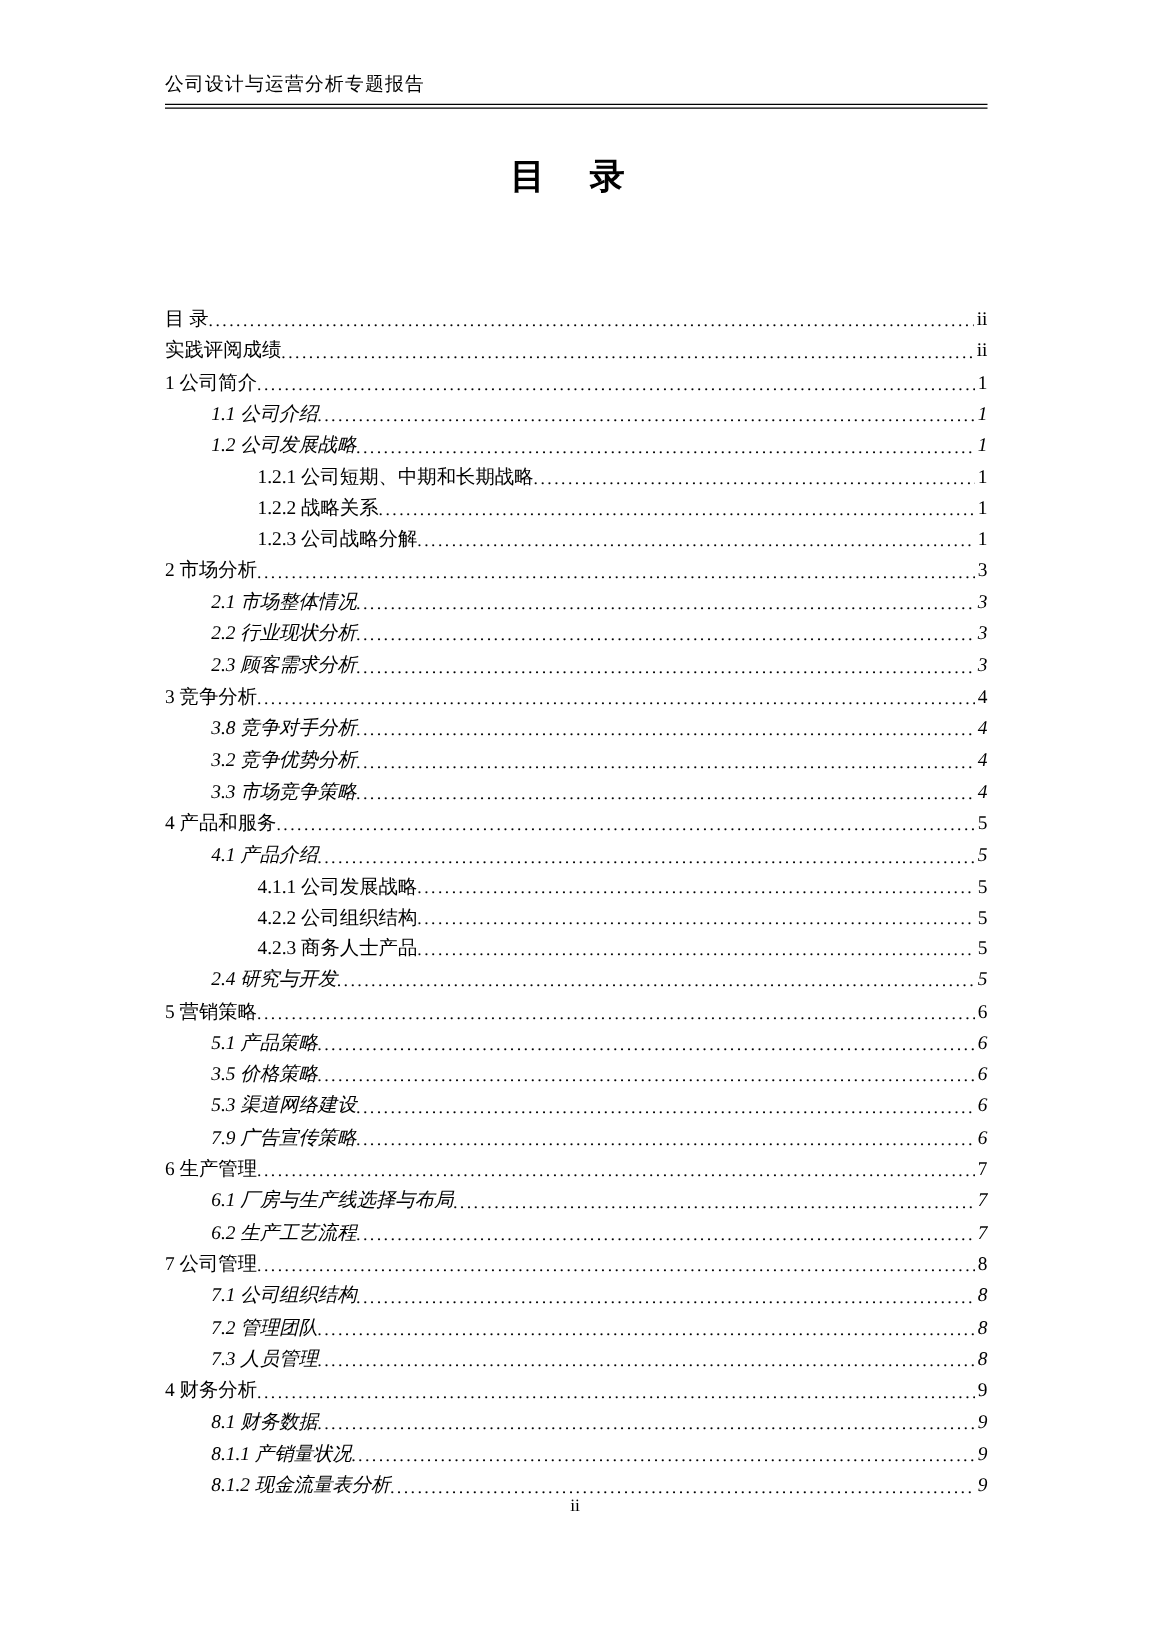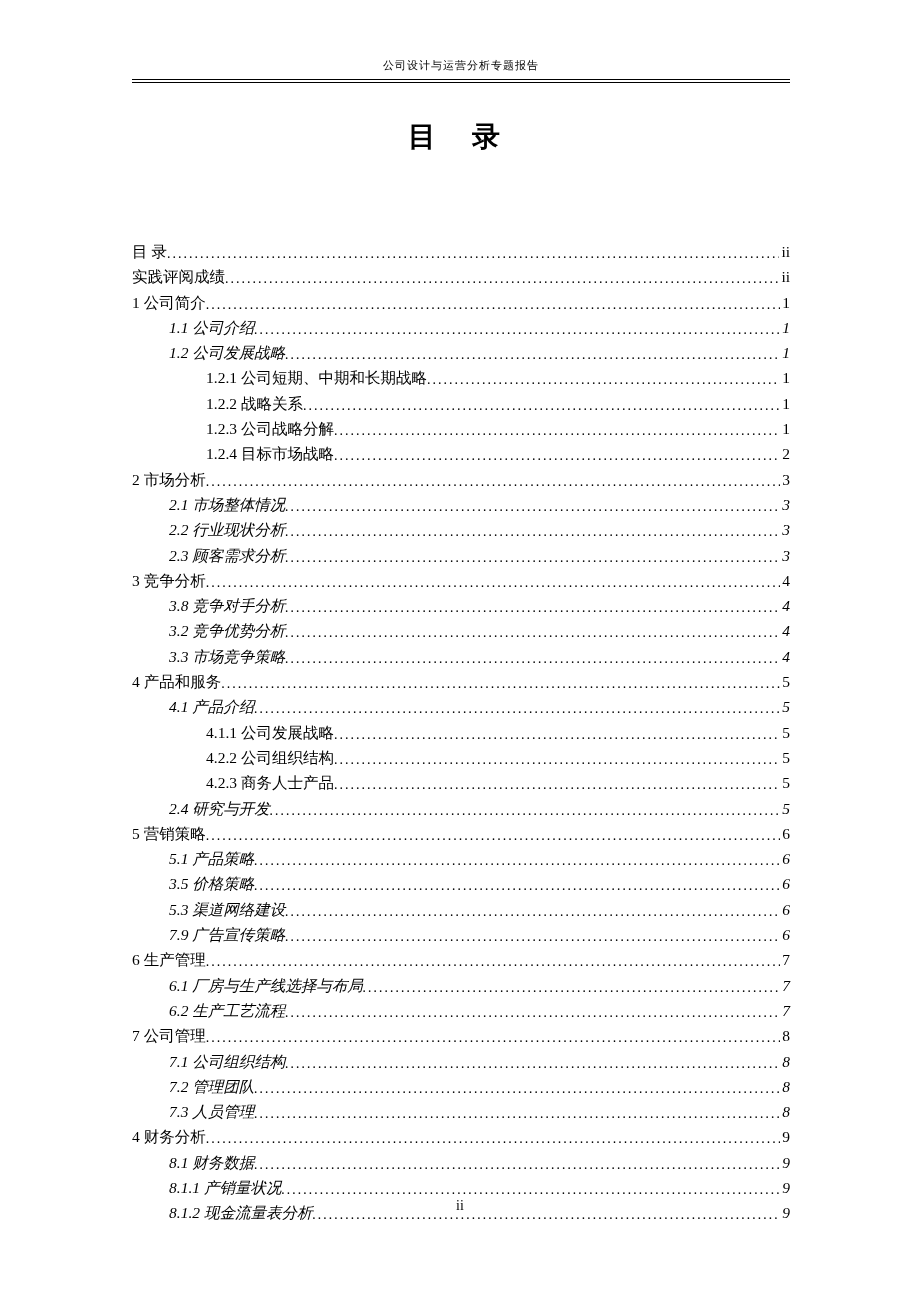--- a/index.html
+++ b/index.html
@@ -8,22 +8,22 @@
       font-family: "SimSun", "宋体", serif;
       width: 920px;
       height: 1302px;
       position: relative;
       color: #000;
     }
     .page {
       padding: 58px 130px 50px 132px;
     }
     .running-head {
-      text-align: center;
-      font-size: 11px;
+      text-align: left;
+      font-size: 15px;
       letter-spacing: 1px;
       padding-bottom: 6px;
       border-bottom: 1.5px solid #000;
       position: relative;
       font-family: Liberation Mono, monospace;
     }
     .running-head::after {
       content: "";
       position: absolute;
       left: 0; right: 0;
@@ -44,21 +44,21 @@
       line-height: 1.0;
     }
     .toc-row {
       display: flex;
       align-items: baseline;
       margin-bottom: 9.3px;
       white-space: nowrap;
     }
     .toc-row.l0 { padding-left: 0; }
     .toc-row.l1 { padding-left: 37px; font-style: italic; }
-    .toc-row.l2 { padding-left: 74px; }
+    .toc-row.l2 { padding-left: 74px; align-items: flex-end; }
     .toc-label { flex: 0 0 auto; }
     .toc-leader {
       flex: 1 1 auto;
       overflow: hidden;
       letter-spacing: 2px;
       font-size: 14px;
       position: relative;
       top: 1px;
     }
     .toc-leader::before {
@@ -114,25 +114,20 @@
       <div class="toc-row l2">
         <span class="toc-label">1.2.2 战略关系</span>
         <span class="toc-leader"></span>
         <span class="toc-page">1</span>
       </div>
       <div class="toc-row l2">
         <span class="toc-label">1.2.3 公司战略分解</span>
         <span class="toc-leader"></span>
         <span class="toc-page">1</span>
       </div>
-      <div class="toc-row l2">
-        <span class="toc-label">1.2.4 目标市场战略</span>
-        <span class="toc-leader"></span>
-        <span class="toc-page">2</span>
-      </div>
       <div class="toc-row l0">
         <span class="toc-label">2 市场分析</span>
         <span class="toc-leader"></span>
         <span class="toc-page">3</span>
       </div>
       <div class="toc-row l1">
         <span class="toc-label">2.1  市场整体情况</span>
         <span class="toc-leader"></span>
         <span class="toc-page">3</span>
       </div>

